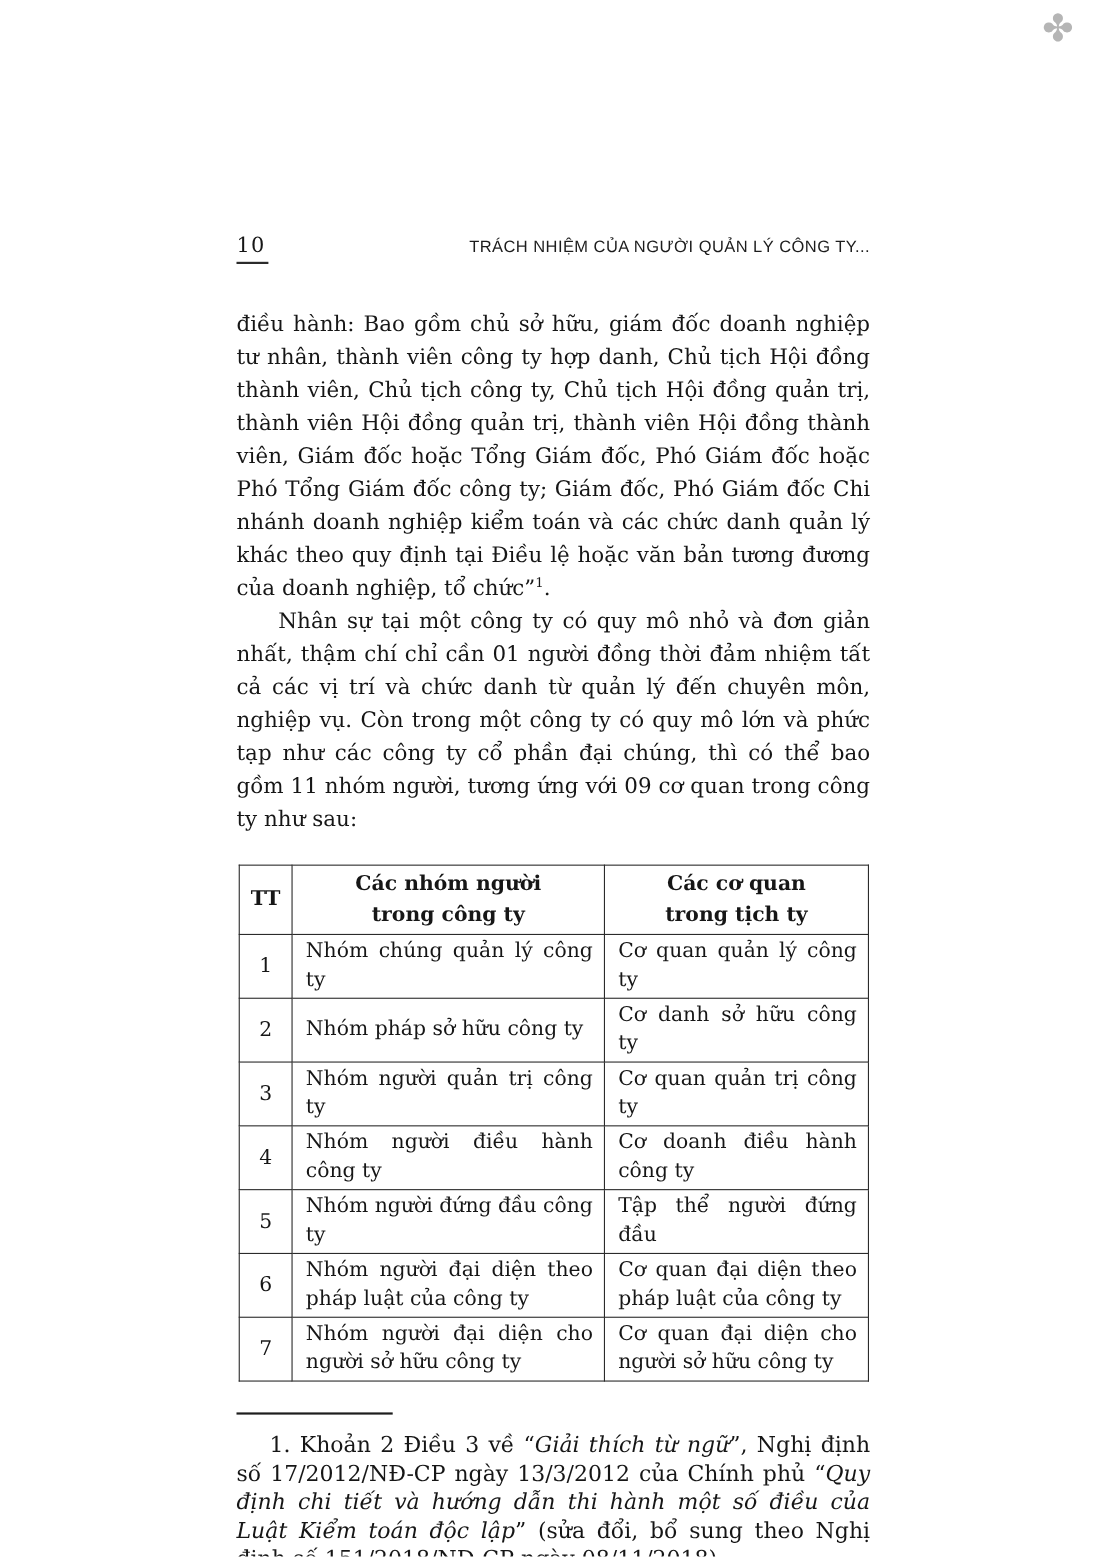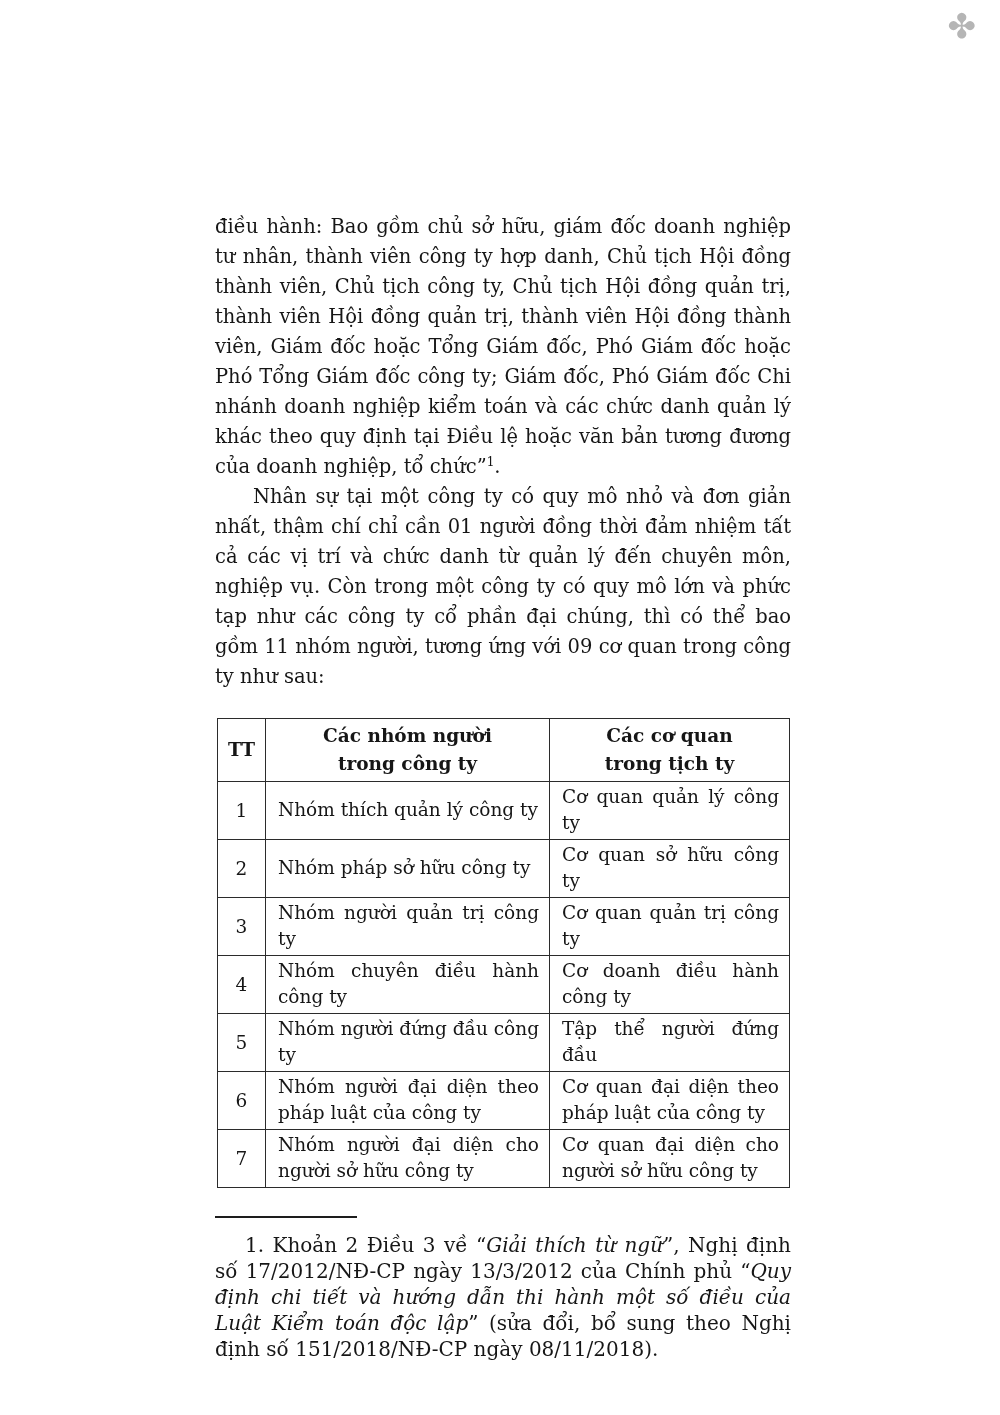--- a/index.html
+++ b/index.html
@@ -98,20 +98,24 @@
 </style>
 </head>
 <body>
 
 <div class="page-root">
 
   <span class="ornament">✤</span>
 
   <div class="content">
 
+    <div class="page-header">
+      <span class="page-number">10</span>
+      <span class="running-title">TRÁCH NHIỆM CỦA NGƯỜI QUẢN LÝ CÔNG TY...</span>
+    </div>
 
     <div class="body-text">
       <p><span>điều hành: Bao gồm chủ sở hữu, giám đốc doanh nghiệp tư nhân, thành viên công ty hợp danh, Chủ tịch Hội đồng thành viên, Chủ tịch công ty, Chủ tịch Hội đồng quản trị, thành viên Hội đồng quản trị, thành viên Hội đồng thành viên, Giám đốc hoặc Tổng Giám đốc, Phó Giám đốc hoặc Phó Tổng Giám đốc công ty; Giám đốc, Phó Giám đốc Chi nhánh doanh nghiệp kiểm toán và các chức danh quản lý khác theo quy định tại Điều lệ hoặc văn bản tương đương của doanh nghiệp, tổ chức”</span><sup>1</sup><span>.</span></p>
       <p class="indent">Nhân sự tại một công ty có quy mô nhỏ và đơn giản nhất, thậm chí chỉ cần 01 người đồng thời đảm nhiệm tất cả các vị trí và chức danh từ quản lý đến chuyên môn, nghiệp vụ. Còn trong một công ty có quy mô lớn và phức tạp như các công ty cổ phần đại chúng, thì có thể bao gồm 11 nhóm người, tương ứng với 09 cơ quan trong công ty như sau:</p>
     </div>
 
     <table>
       <colgroup>
         <col class="c1">
           <col class="c2">
@@ -122,36 +126,36 @@
           <th>TT</th>
           <th>Các nhóm người
 trong công ty</th>
           <th>Các cơ quan
 trong tịch ty</th>
         </tr>
       </thead>
       <tbody id="table-body">
           <tr>
             <td class="num">1</td>
-            <td>Nhóm thích quản lý công ty</td>
+            <td>Nhóm chúng quản lý công ty</td>
             <td>Cơ quan quản lý công ty</td>
           </tr>
           <tr>
             <td class="num">2</td>
             <td>Nhóm pháp sở hữu công ty</td>
-            <td>Cơ quan sở hữu công ty</td>
+            <td>Cơ danh sở hữu công ty</td>
           </tr>
           <tr>
             <td class="num">3</td>
             <td>Nhóm người quản trị công ty</td>
             <td>Cơ quan quản trị công ty</td>
           </tr>
           <tr>
             <td class="num">4</td>
-            <td>Nhóm chuyên điều hành công ty</td>
+            <td>Nhóm người điều hành công ty</td>
             <td>Cơ doanh điều hành công ty</td>
           </tr>
           <tr>
             <td class="num">5</td>
             <td>Nhóm người đứng đầu công ty</td>
             <td>Tập thể người đứng đầu</td>
           </tr>
           <tr>
             <td class="num">6</td>
             <td>Nhóm người đại diện theo pháp luật của công ty</td>

